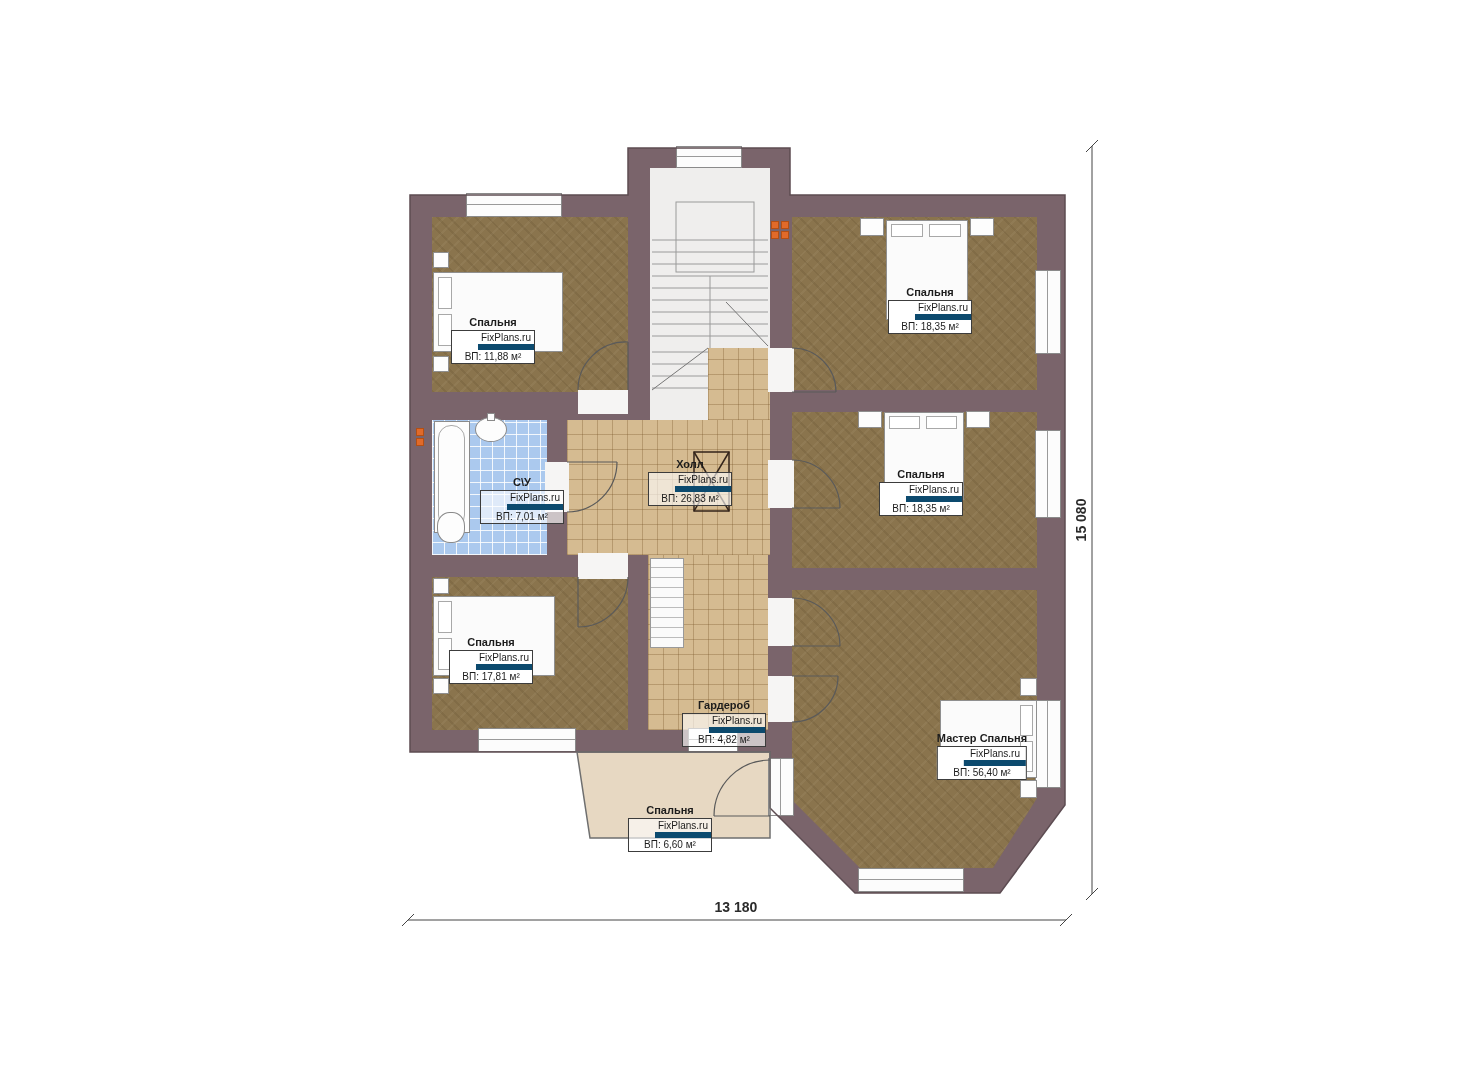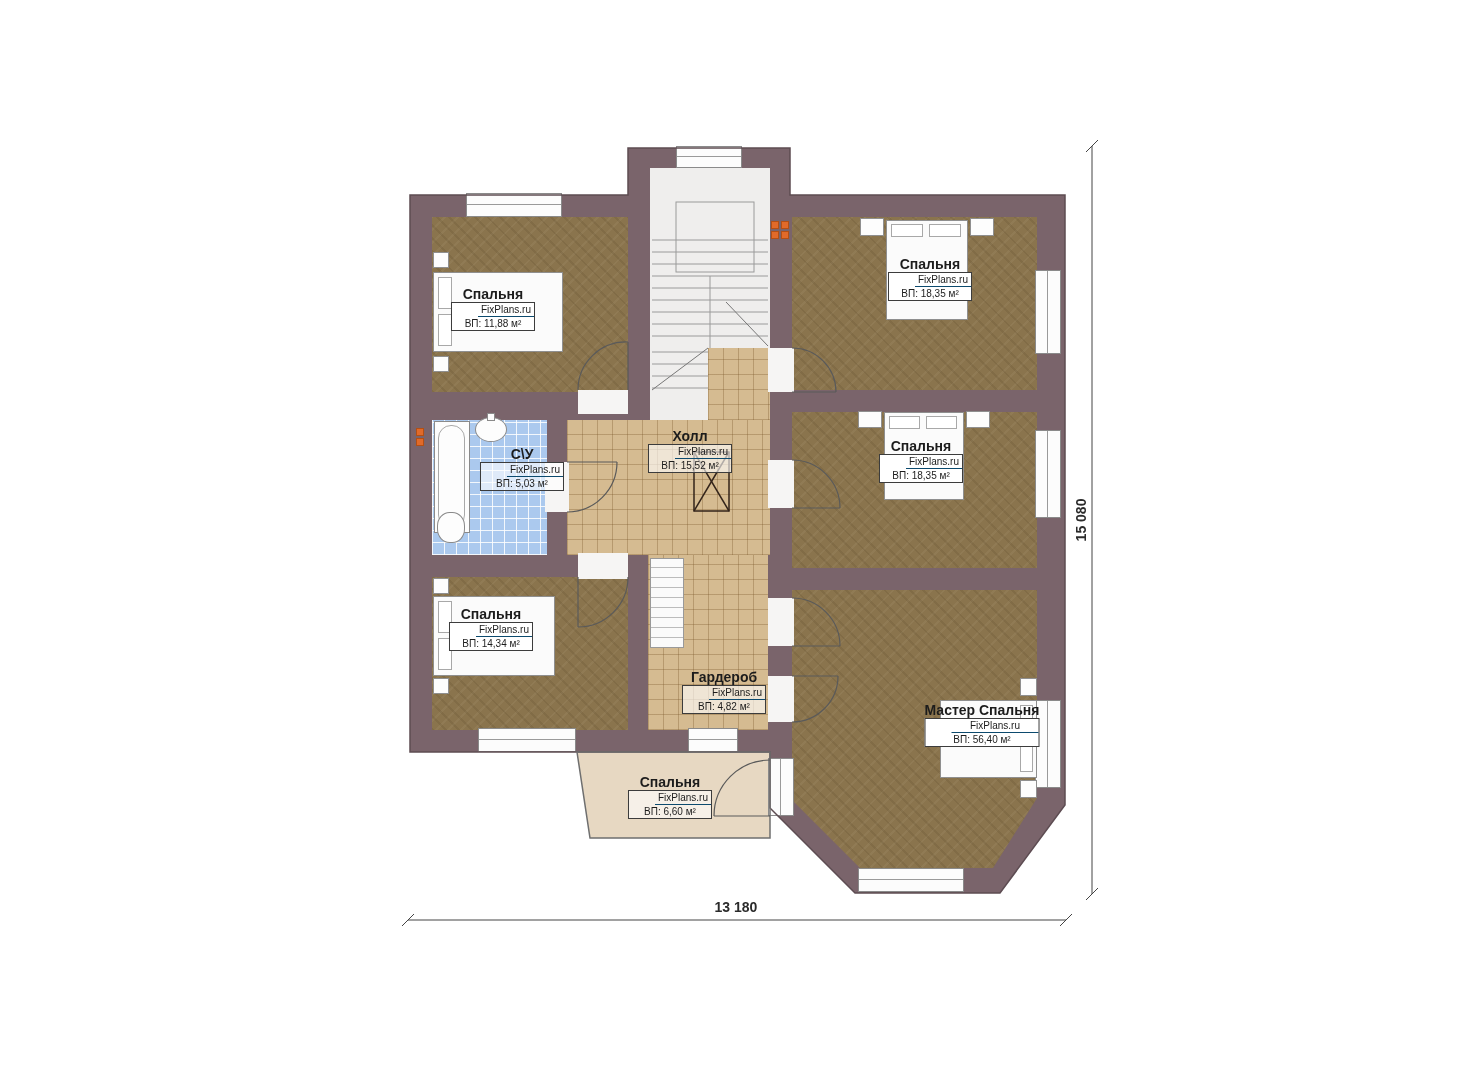--- a/index.html
+++ b/index.html
@@ -30,24 +30,24 @@
   .bed{background:#fbfbfb;border:1px solid #8f8f8f;box-sizing:border-box;}
   .pillow{background:#ffffff;border:1px solid #a8a8a8;box-sizing:border-box;position:absolute;}
   .stand{background:#fdfdfd;border:1px solid #8f8f8f;box-sizing:border-box;}
   .fix{background:#fdfdfd;border:1px solid #8a8a8a;box-sizing:border-box;}
   .radiator{display:flex;flex-wrap:wrap;gap:2px;}
   .radiator span{width:8px;height:8px;background:var(--radiator,#e06a2a);border:1px solid #b34f14;box-sizing:border-box;}
   .closet{background:#fafafa;border:1px solid #999;box-sizing:border-box;
     background-image:repeating-linear-gradient(0deg,rgba(0,0,0,0) 0 9px,#bbb 9px 10px);}
   
   .room-label{transform:translateX(-50%);text-align:center;color:#1c1c1c;z-index:6;}
-  .rl-name{font-weight:bold;font-size:14px;line-height:12px;margin-bottom:2px;white-space:nowrap;}
+  .rl-name{font-weight:bold;font-size:11px;line-height:12px;margin-bottom:2px;white-space:nowrap;margin-top:28px;}
   .rl-box{border:1px solid #3c3c3c;background:rgba(255,255,255,.62);}
   .rl-box.solid{background:#fff;}
-  .rl-site{font-size:10px;line-height:13px;border-bottom:1px solid #0c4a6e;padding:0 3px;white-space:nowrap;margin-left:26px;}
+  .rl-site{font-size:10px;line-height:13px;border-bottom:6px solid #0c4a6e;padding:0 3px;white-space:nowrap;margin-left:26px;}
   .rl-area{font-size:10px;line-height:13px;padding:0 3px;white-space:nowrap;}
   svg text{font-family:"Liberation Sans","DejaVu Sans",sans-serif;}
 </style>
 </head>
 <body>
 
 <div id="stage">
 
   <div class="abs" id="footprint"></div>
 
@@ -216,37 +216,37 @@
     <div class="rl-box solid">
       <div class="rl-site">FixPlans.ru</div>
       <div class="rl-area">ВП: 18,35 м²</div>
     </div>
   </div>
 
   <div class="abs room-label" style="left:522px;top:448px;">
     <div class="rl-name">С\У</div>
     <div class="rl-box">
       <div class="rl-site">FixPlans.ru</div>
-      <div class="rl-area">ВП: 5,03 м²</div>
+      <div class="rl-area">ВП: 7,01 м²</div>
     </div>
   </div>
 
   <div class="abs room-label" style="left:690px;top:430px;">
     <div class="rl-name">Холл</div>
     <div class="rl-box">
       <div class="rl-site">FixPlans.ru</div>
-      <div class="rl-area">ВП: 15,52 м²</div>
+      <div class="rl-area">ВП: 26,83 м²</div>
     </div>
   </div>
 
   <div class="abs room-label" style="left:491px;top:608px;">
     <div class="rl-name">Спальня</div>
     <div class="rl-box solid">
       <div class="rl-site">FixPlans.ru</div>
-      <div class="rl-area">ВП: 14,34 м²</div>
+      <div class="rl-area">ВП: 17,81 м²</div>
     </div>
   </div>
 
   <div class="abs room-label" style="left:716px;top:671px;padding-left:16px;">
     <div class="rl-name">Гардероб</div>
     <div class="rl-box">
       <div class="rl-site">FixPlans.ru</div>
       <div class="rl-area">ВП: 4,82 м²</div>
     </div>
   </div>

